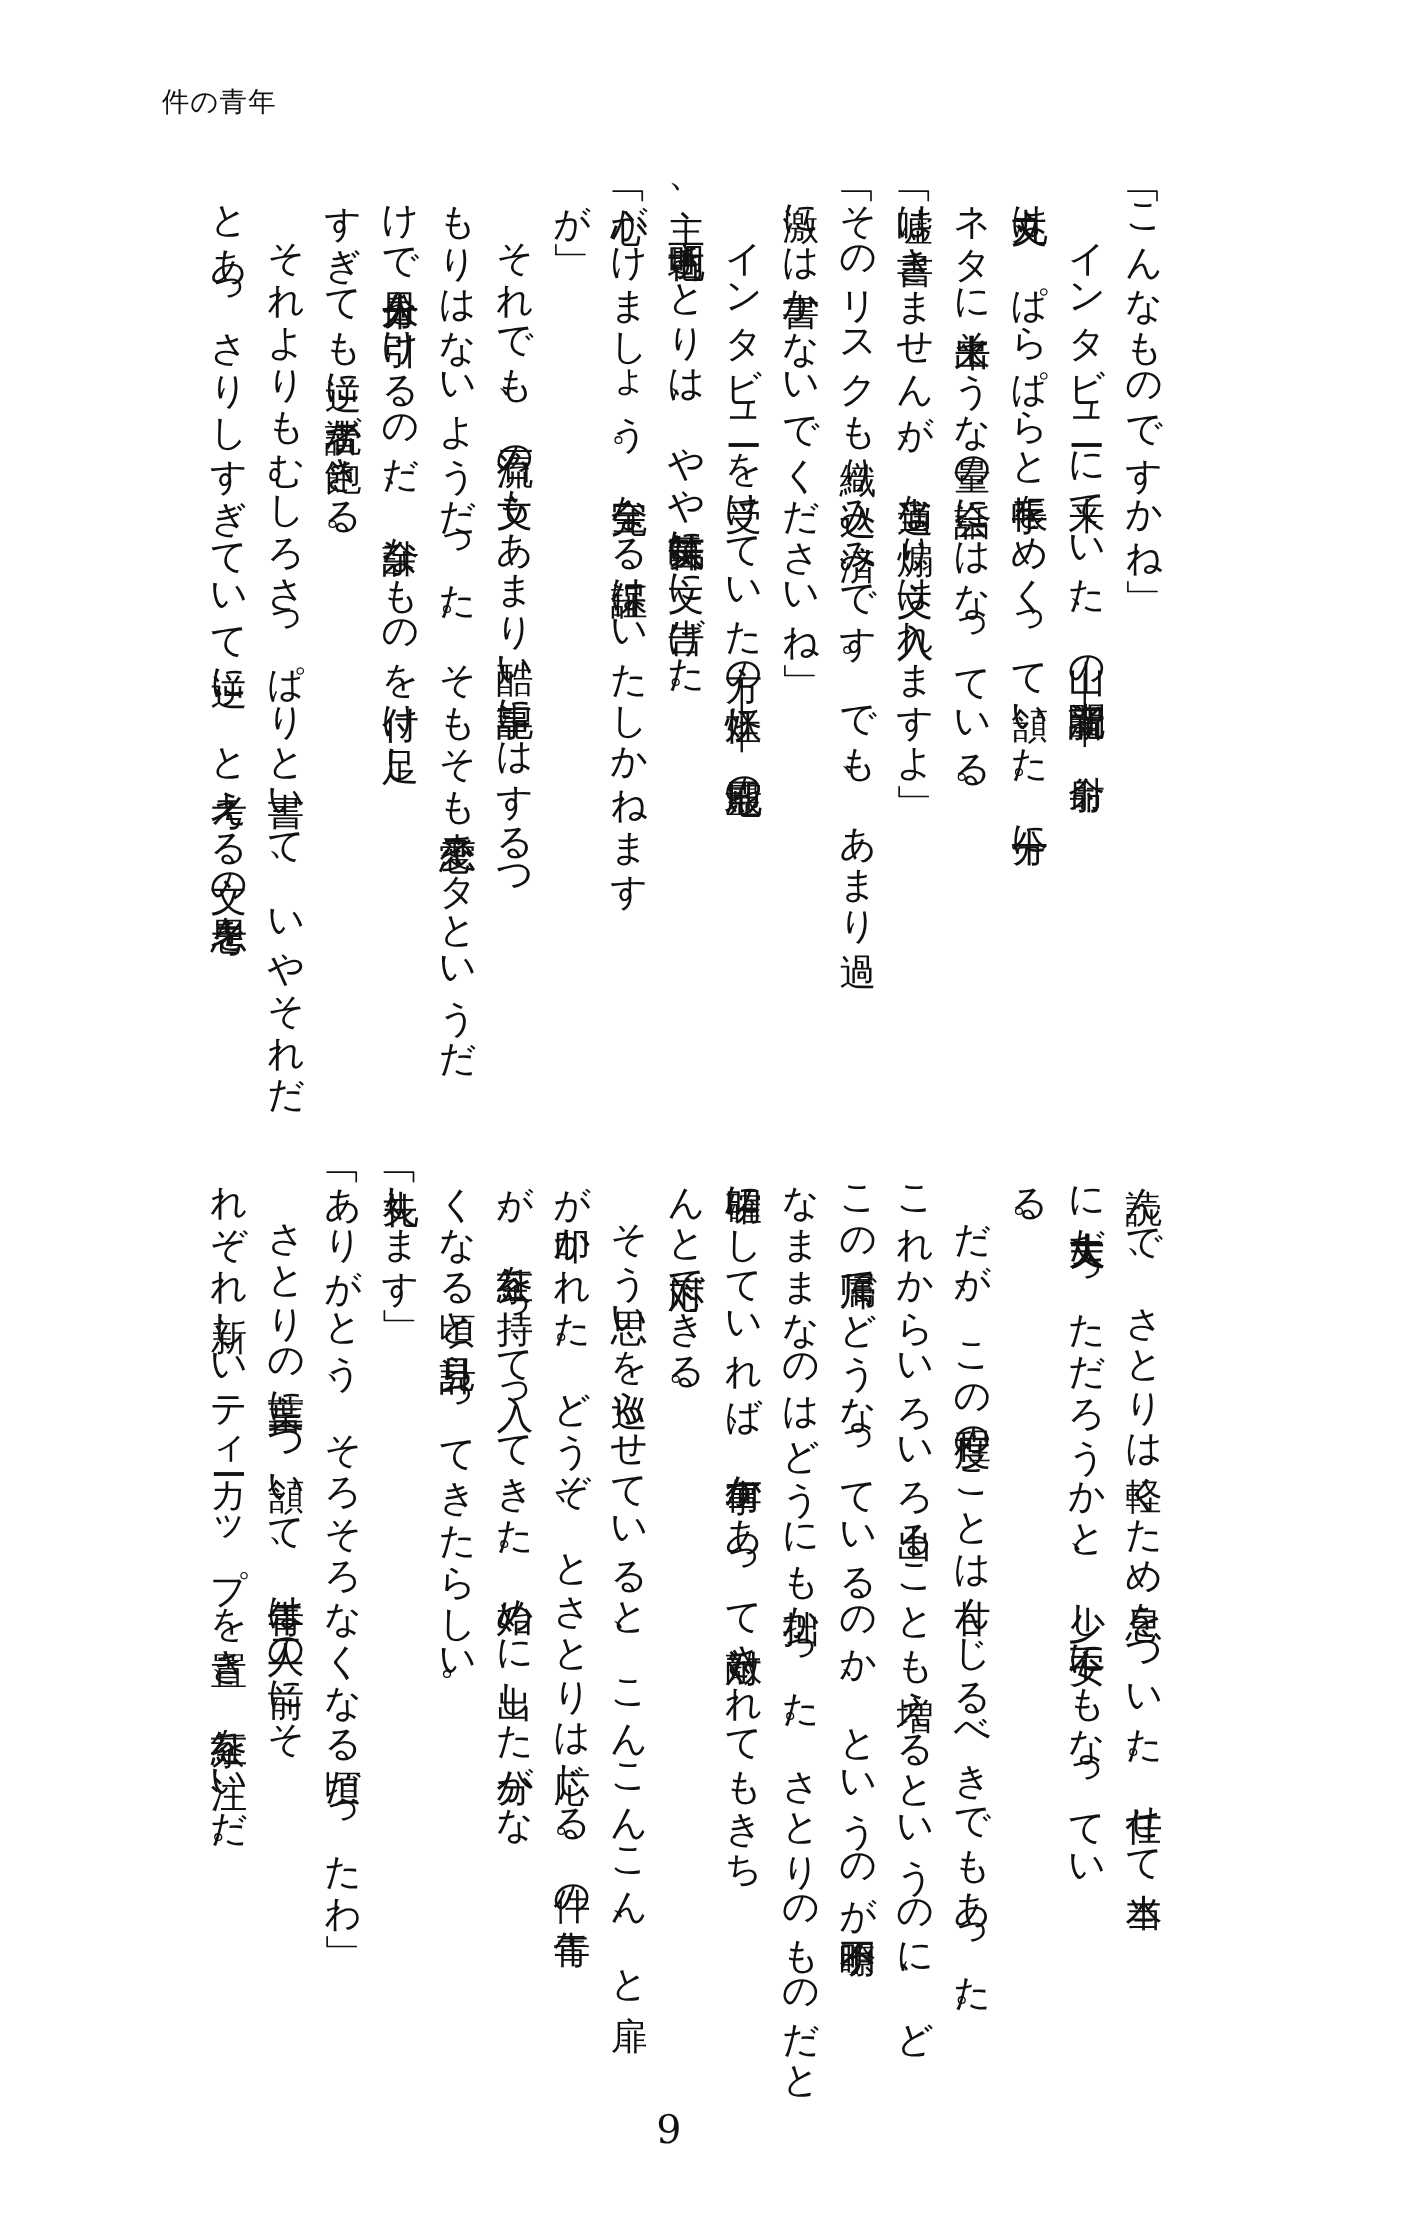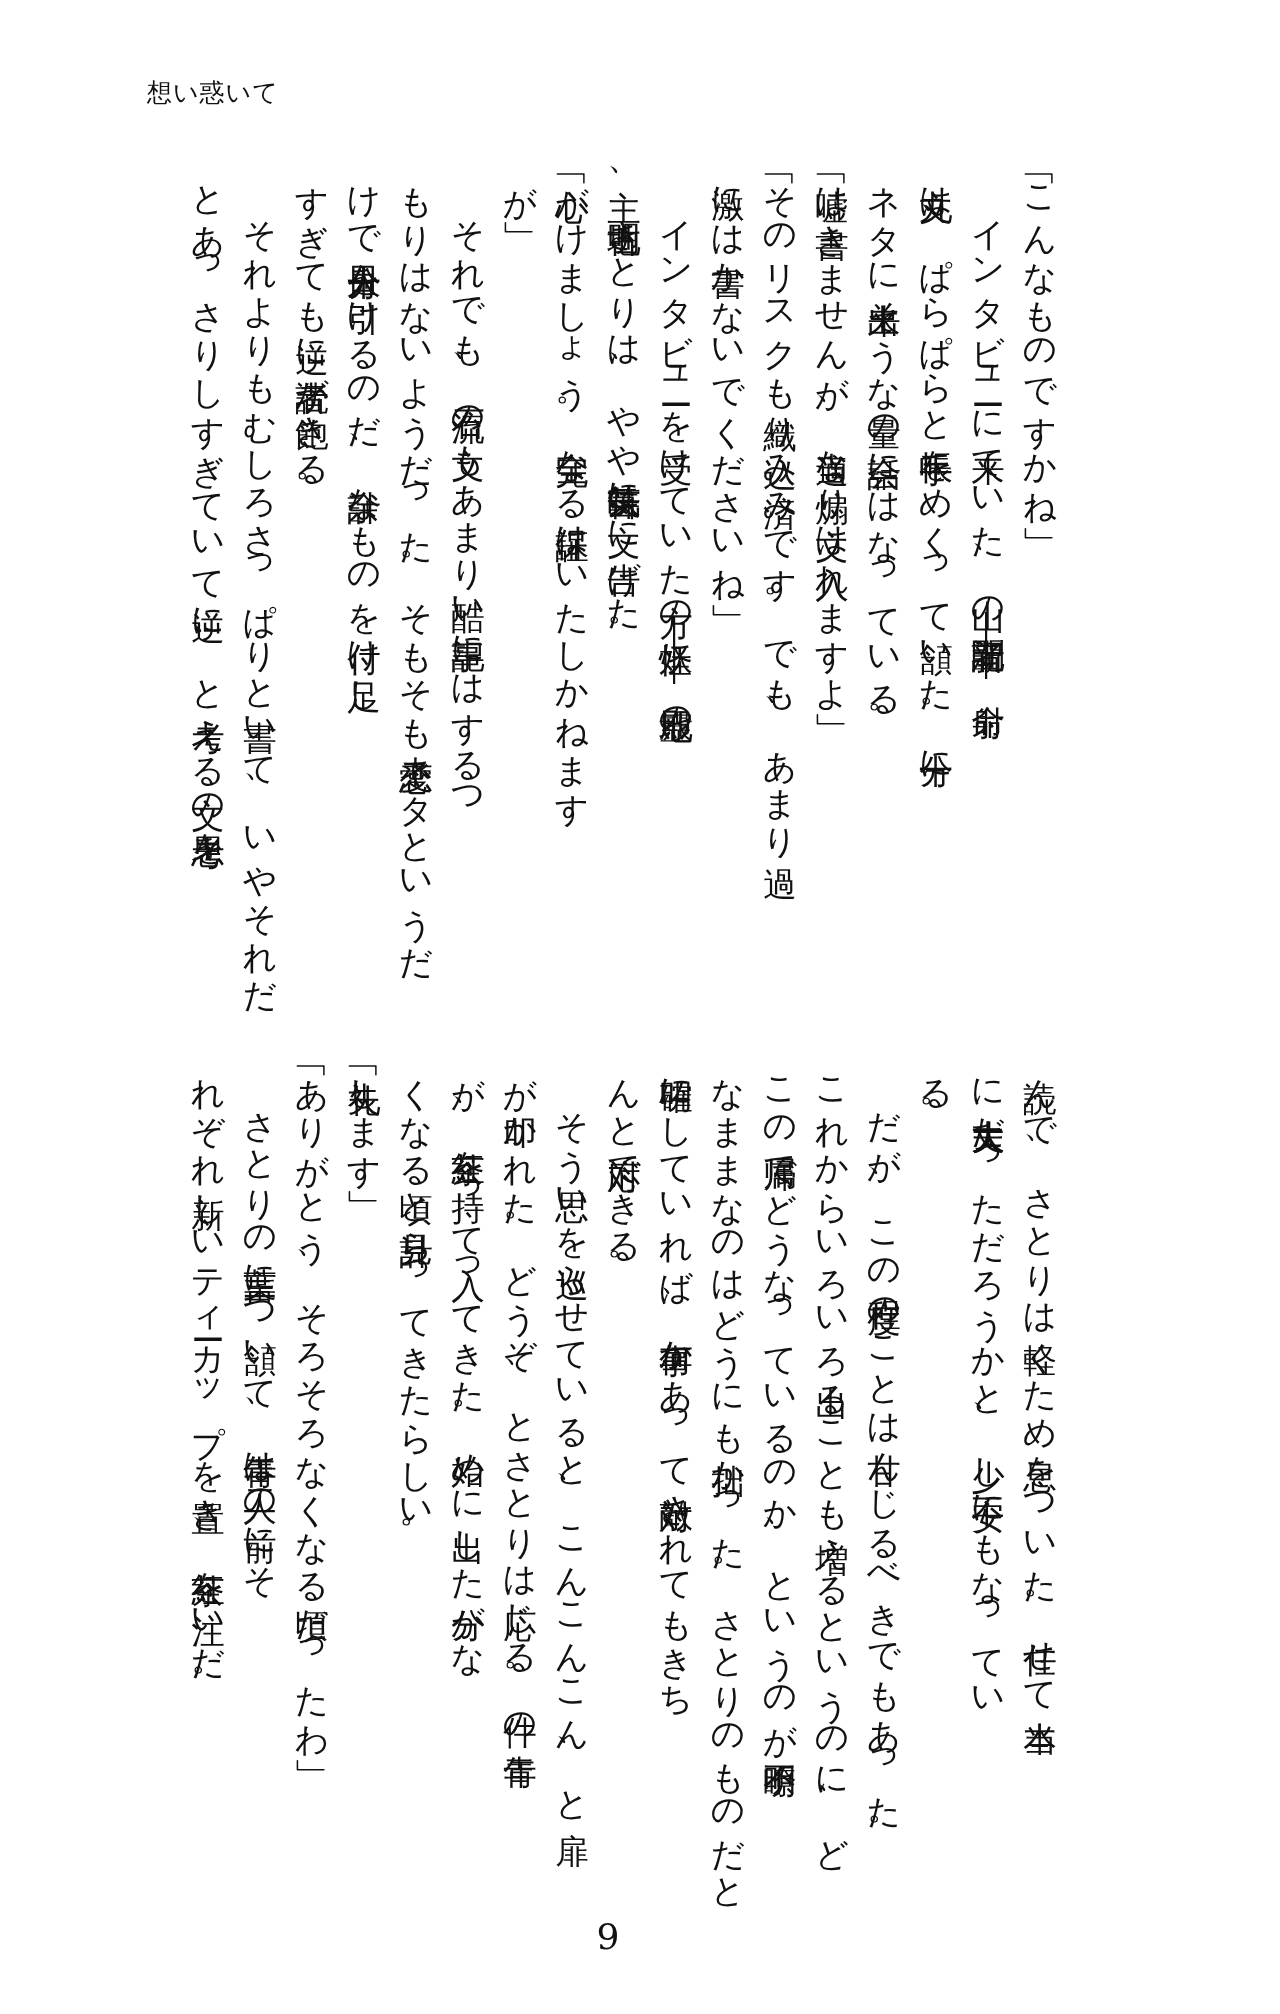--- a/index.html
+++ b/index.html
@@ -44,21 +44,21 @@
     top: 1916px;
     width: 100px;
     text-align: center;
     font-size: 36px;
     font-weight: normal;
   }
 </style>
 </head>
 <body style="background: rgb(255, 255, 255); color: rgb(17, 17, 17);">
 
-<div class="running-header">想い惑いて</div>
+<div class="running-header">件の青年</div>
 
 <div class="vblock vblock-upper">
     <div class="col">「こんなものですかね」</div>
     <div class="col">　インタビューに来ていた、山の新聞記者――射命</div>
     <div class="col">丸文は、ぱらぱらと手帳をめくって頷いた。十分に</div>
     <div class="col">ネタに出来そうな量の会話にはなっている。</div>
     <div class="col">「嘘は書きませんが、適当な煽り文は入れますよ」</div>
     <div class="col">「そのリスクも織り込み済みです。でも、あまり過</div>
     <div class="col">激には書かないでくださいね」</div>
     <div class="col">　インタビューを受けていた方の妖怪――地霊殿の</div>

